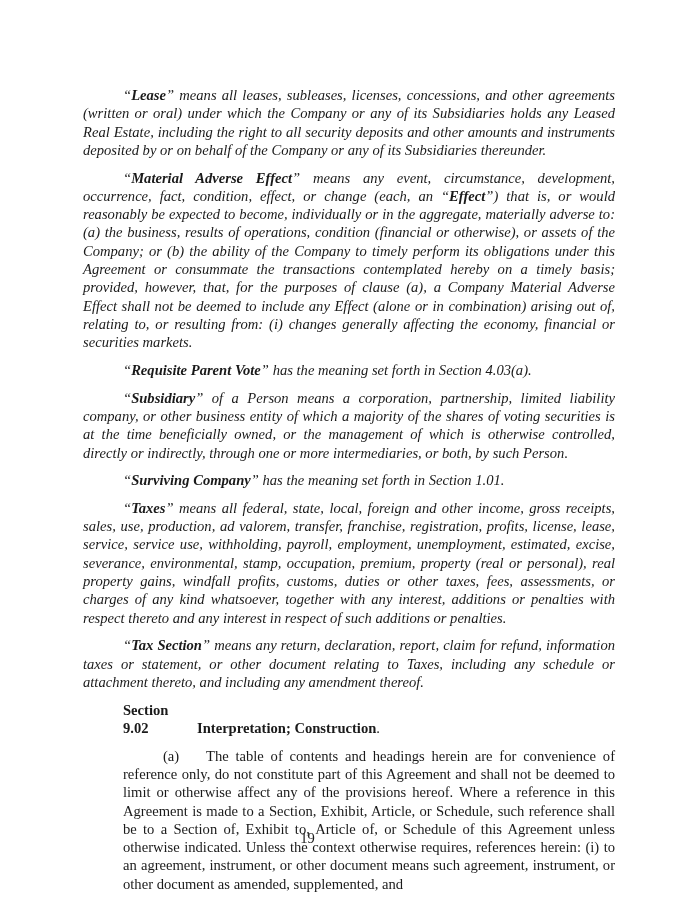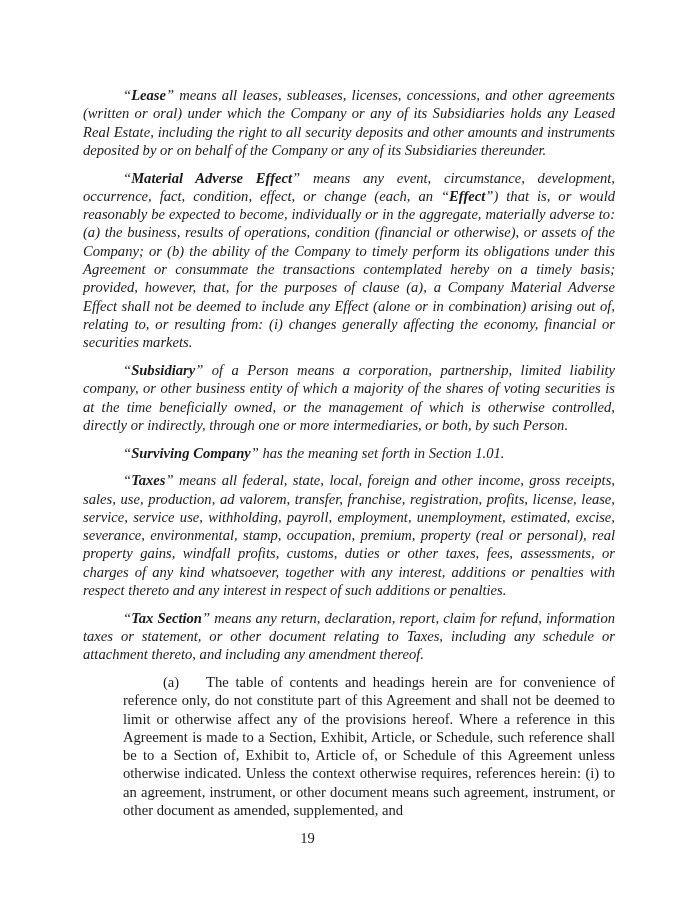--- a/index.html
+++ b/index.html
@@ -61,27 +61,29 @@
 </head>
 <body>
 
 <div class="page">
 
   <p class="para"><span>“</span><b>Lease</b><span>”</span><span> means all leases, subleases, licenses, concessions, and other agreements (written or oral) under which the Company or any of its Subsidiaries holds any Leased Real Estate, including the right to all security deposits and other amounts and instruments deposited by or on behalf of the Company or any of its Subsidiaries thereunder.</span></p>
 
   <p class="para"><span>“</span><b>Material Adverse Effect</b><span>”</span><span> means any event, circumstance, development, occurrence, fact, condition, effect, or change (each, an “</span><b>Effect</b><span>”) that is, or would reasonably be expected to become, individually or in the aggregate, materially adverse to: (a) the business, results of operations, condition (financial or otherwise), or assets of the Company; or (b) the ability of the Company to timely perform its obligations under this Agreement or consummate the transactions contemplated hereby on a timely basis; provided, however, that, for the purposes of clause (a), a Company Material Adverse Effect shall not be deemed to include any Effect (alone or in combination) arising out of, relating to, or resulting from: (i) changes generally affecting the economy, financial or securities markets.</span></p>
 
 
+  <p class="para"><span>“</span><b>Requisite Parent Vote</b><span>”</span><span> has the meaning set forth in Section 4.03(a).</span></p>
 
   <p class="para"><span>“</span><b>Subsidiary</b><span>”</span><span> of a Person means a corporation, partnership, limited liability company, or other business entity of which a majority of the shares of voting securities is at the time beneficially owned, or the management of which is otherwise controlled, directly or indirectly, through one or more intermediaries, or both, by such Person.</span></p>
 
   <p class="para"><span>“</span><b>Surviving Company</b><span>”</span><span> has the meaning set forth in Section 1.01.</span></p>
 
   <p class="para"><span>“</span><b>Taxes</b><span>”</span><span> means all federal, state, local, foreign and other income, gross receipts, sales, use, production, ad valorem, transfer, franchise, registration, profits, license, lease, service, service use, withholding, payroll, employment, unemployment, estimated, excise, severance, environmental, stamp, occupation, premium, property (real or personal), real property gains, windfall profits, customs, duties or other taxes, fees, assessments, or charges of any kind whatsoever, together with any interest, additions or penalties with respect thereto and any interest in respect of such additions or penalties.</span></p>
 
   <p class="para"><span>“</span><b>Tax Section</b><span>”</span><span> means any return, declaration, report, claim for refund, information taxes or statement, or other document relating to Taxes, including any schedule or attachment thereto, and including any amendment thereof.</span></p>
 
+  <p class="section-heading"><span class="num">Section 9.02</span><span>Interpretation; Construction</span><span class="period">.</span></p>
 
   <p class="subpara"><span class="label">(a)</span><span>The table of contents and headings herein are for convenience of reference only, do not constitute part of this Agreement and shall not be deemed to limit or otherwise affect any of the provisions hereof. Where a reference in this Agreement is made to a Section, Exhibit, Article, or Schedule, such reference shall be to a Section of, Exhibit to, Article of, or Schedule of this Agreement unless otherwise indicated. Unless the context otherwise requires, references herein: (i) to an agreement, instrument, or other document means such agreement, instrument, or other document as amended, supplemented, and</span></p>
 
 </div>
 
 <div class="page-number">19</div>
 
 </body></html>

